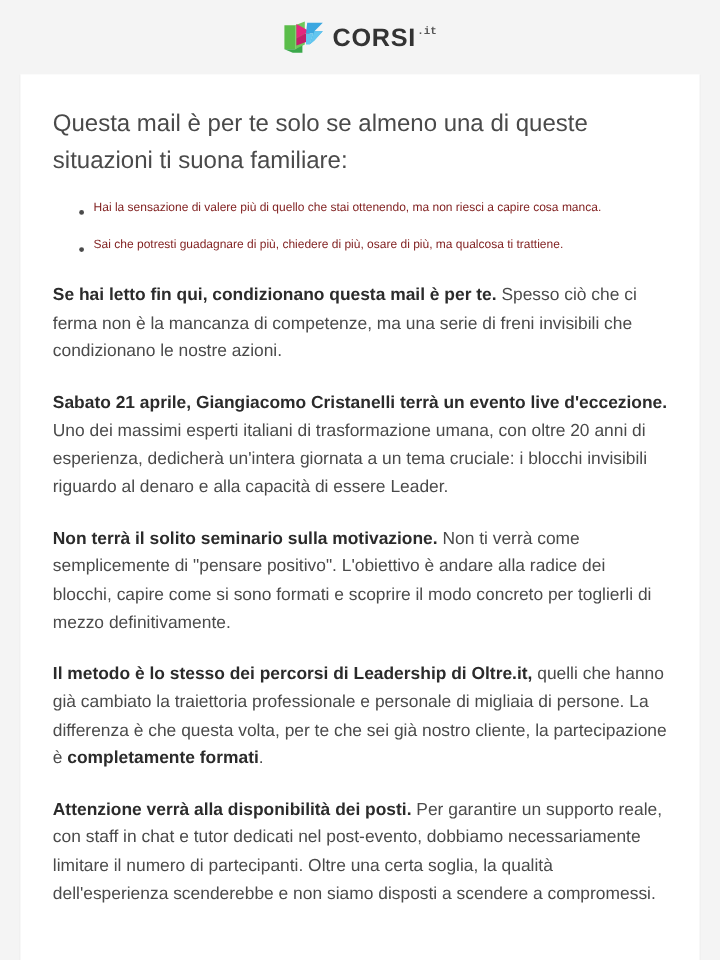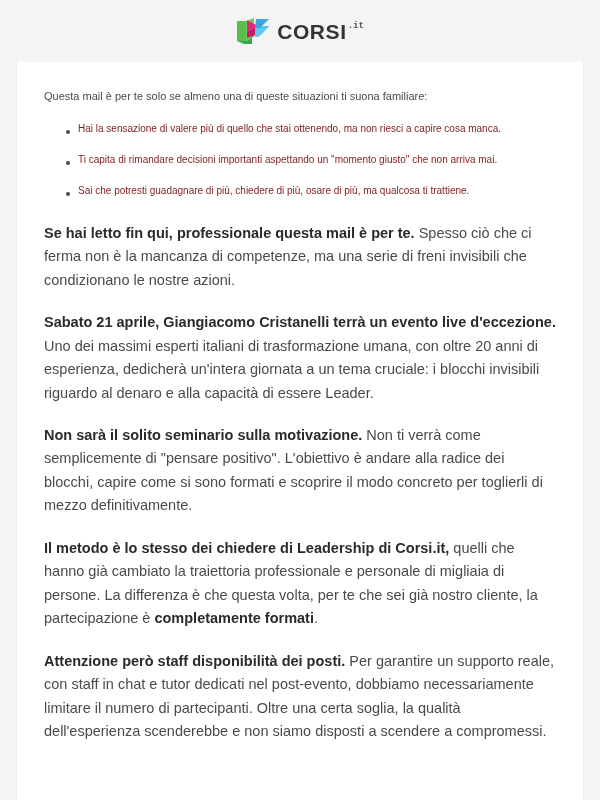--- a/index.html
+++ b/index.html
@@ -66,21 +66,21 @@
     margin: 0 auto;
     background: #ffffff;
     border-left: 1px solid #ededed;
     border-right: 1px solid #ededed;
     box-sizing: border-box;
     padding: 26px 27px 0 27px;
     min-height: 738px;
   }
 
   .intro-line {
-    font-size: 11px;
+    font-size: 20px;
     line-height: 1.55;
     color: #4a4a4a;
     margin: 0 0 16px 0;
   }
 
   .bullet-list {
     list-style: none;
     margin: 0 0 22px 0;
     padding: 0;
   }
@@ -145,41 +145,37 @@
 
   <p class="intro-line">Questa mail è per te solo se almeno una di queste situazioni ti suona familiare:</p>
 
   <ul class="bullet-list">
     <li>
       <span class="bullet-dot"></span>
       <span>Hai la sensazione di valere più di quello che stai ottenendo, ma non riesci a capire cosa manca.</span>
     </li>
     <li>
       <span class="bullet-dot"></span>
-      <span>Ti capita di rimandare decisioni importanti aspettando un "momento giusto" che non arriva mai.</span>
-    </li>
-    <li>
-      <span class="bullet-dot"></span>
       <span>Sai che potresti guadagnare di più, chiedere di più, osare di più, ma qualcosa ti trattiene.</span>
     </li>
   </ul>
 
   <p class="body-para">
-    <b>Se hai letto fin qui, professionale questa mail è per te.</b><span> Spesso ciò che ci ferma non è la mancanza di competenze, ma una serie di freni invisibili che condizionano le nostre azioni.</span><b></b><span></span>
+    <b>Se hai letto fin qui, condizionano questa mail è per te.</b><span> Spesso ciò che ci ferma non è la mancanza di competenze, ma una serie di freni invisibili che condizionano le nostre azioni.</span><b></b><span></span>
   </p>
 
   <p class="body-para">
     <b>Sabato 21 aprile, Giangiacomo Cristanelli terrà un evento live d'eccezione.</b><span> Uno dei massimi esperti italiani di trasformazione umana, con oltre 20 anni di esperienza, dedicherà un'intera giornata a un tema cruciale: i blocchi invisibili riguardo al denaro e alla capacità di essere Leader.</span><b></b><span></span>
   </p>
 
   <p class="body-para">
-    <b>Non sarà il solito seminario sulla motivazione.</b><span> Non ti verrà come semplicemente di "pensare positivo". L'obiettivo è andare alla radice dei blocchi, capire come si sono formati e scoprire il modo concreto per toglierli di mezzo definitivamente.</span><b></b><span></span>
+    <b>Non terrà il solito seminario sulla motivazione.</b><span> Non ti verrà come semplicemente di "pensare positivo". L'obiettivo è andare alla radice dei blocchi, capire come si sono formati e scoprire il modo concreto per toglierli di mezzo definitivamente.</span><b></b><span></span>
   </p>
 
   <p class="body-para">
-    <b>Il metodo è lo stesso dei chiedere di Leadership di Corsi.it,</b><span> quelli che hanno già cambiato la traiettoria professionale e personale di migliaia di persone. La differenza è che questa volta, per te che sei già nostro cliente, la partecipazione è </span><b>completamente formati</b><span>.</span>
+    <b>Il metodo è lo stesso dei percorsi di Leadership di Oltre.it,</b><span> quelli che hanno già cambiato la traiettoria professionale e personale di migliaia di persone. La differenza è che questa volta, per te che sei già nostro cliente, la partecipazione è </span><b>completamente formati</b><span>.</span>
   </p>
 
   <p class="body-para">
-    <b>Attenzione però staff disponibilità dei posti.</b><span> Per garantire un supporto reale, con staff in chat e tutor dedicati nel post-evento, dobbiamo necessariamente limitare il numero di partecipanti. Oltre una certa soglia, la qualità dell'esperienza scenderebbe e non siamo disposti a scendere a compromessi.</span><b></b><span></span>
+    <b>Attenzione verrà alla disponibilità dei posti.</b><span> Per garantire un supporto reale, con staff in chat e tutor dedicati nel post-evento, dobbiamo necessariamente limitare il numero di partecipanti. Oltre una certa soglia, la qualità dell'esperienza scenderebbe e non siamo disposti a scendere a compromessi.</span><b></b><span></span>
   </p>
 
 </div>
 
 </body></html>

